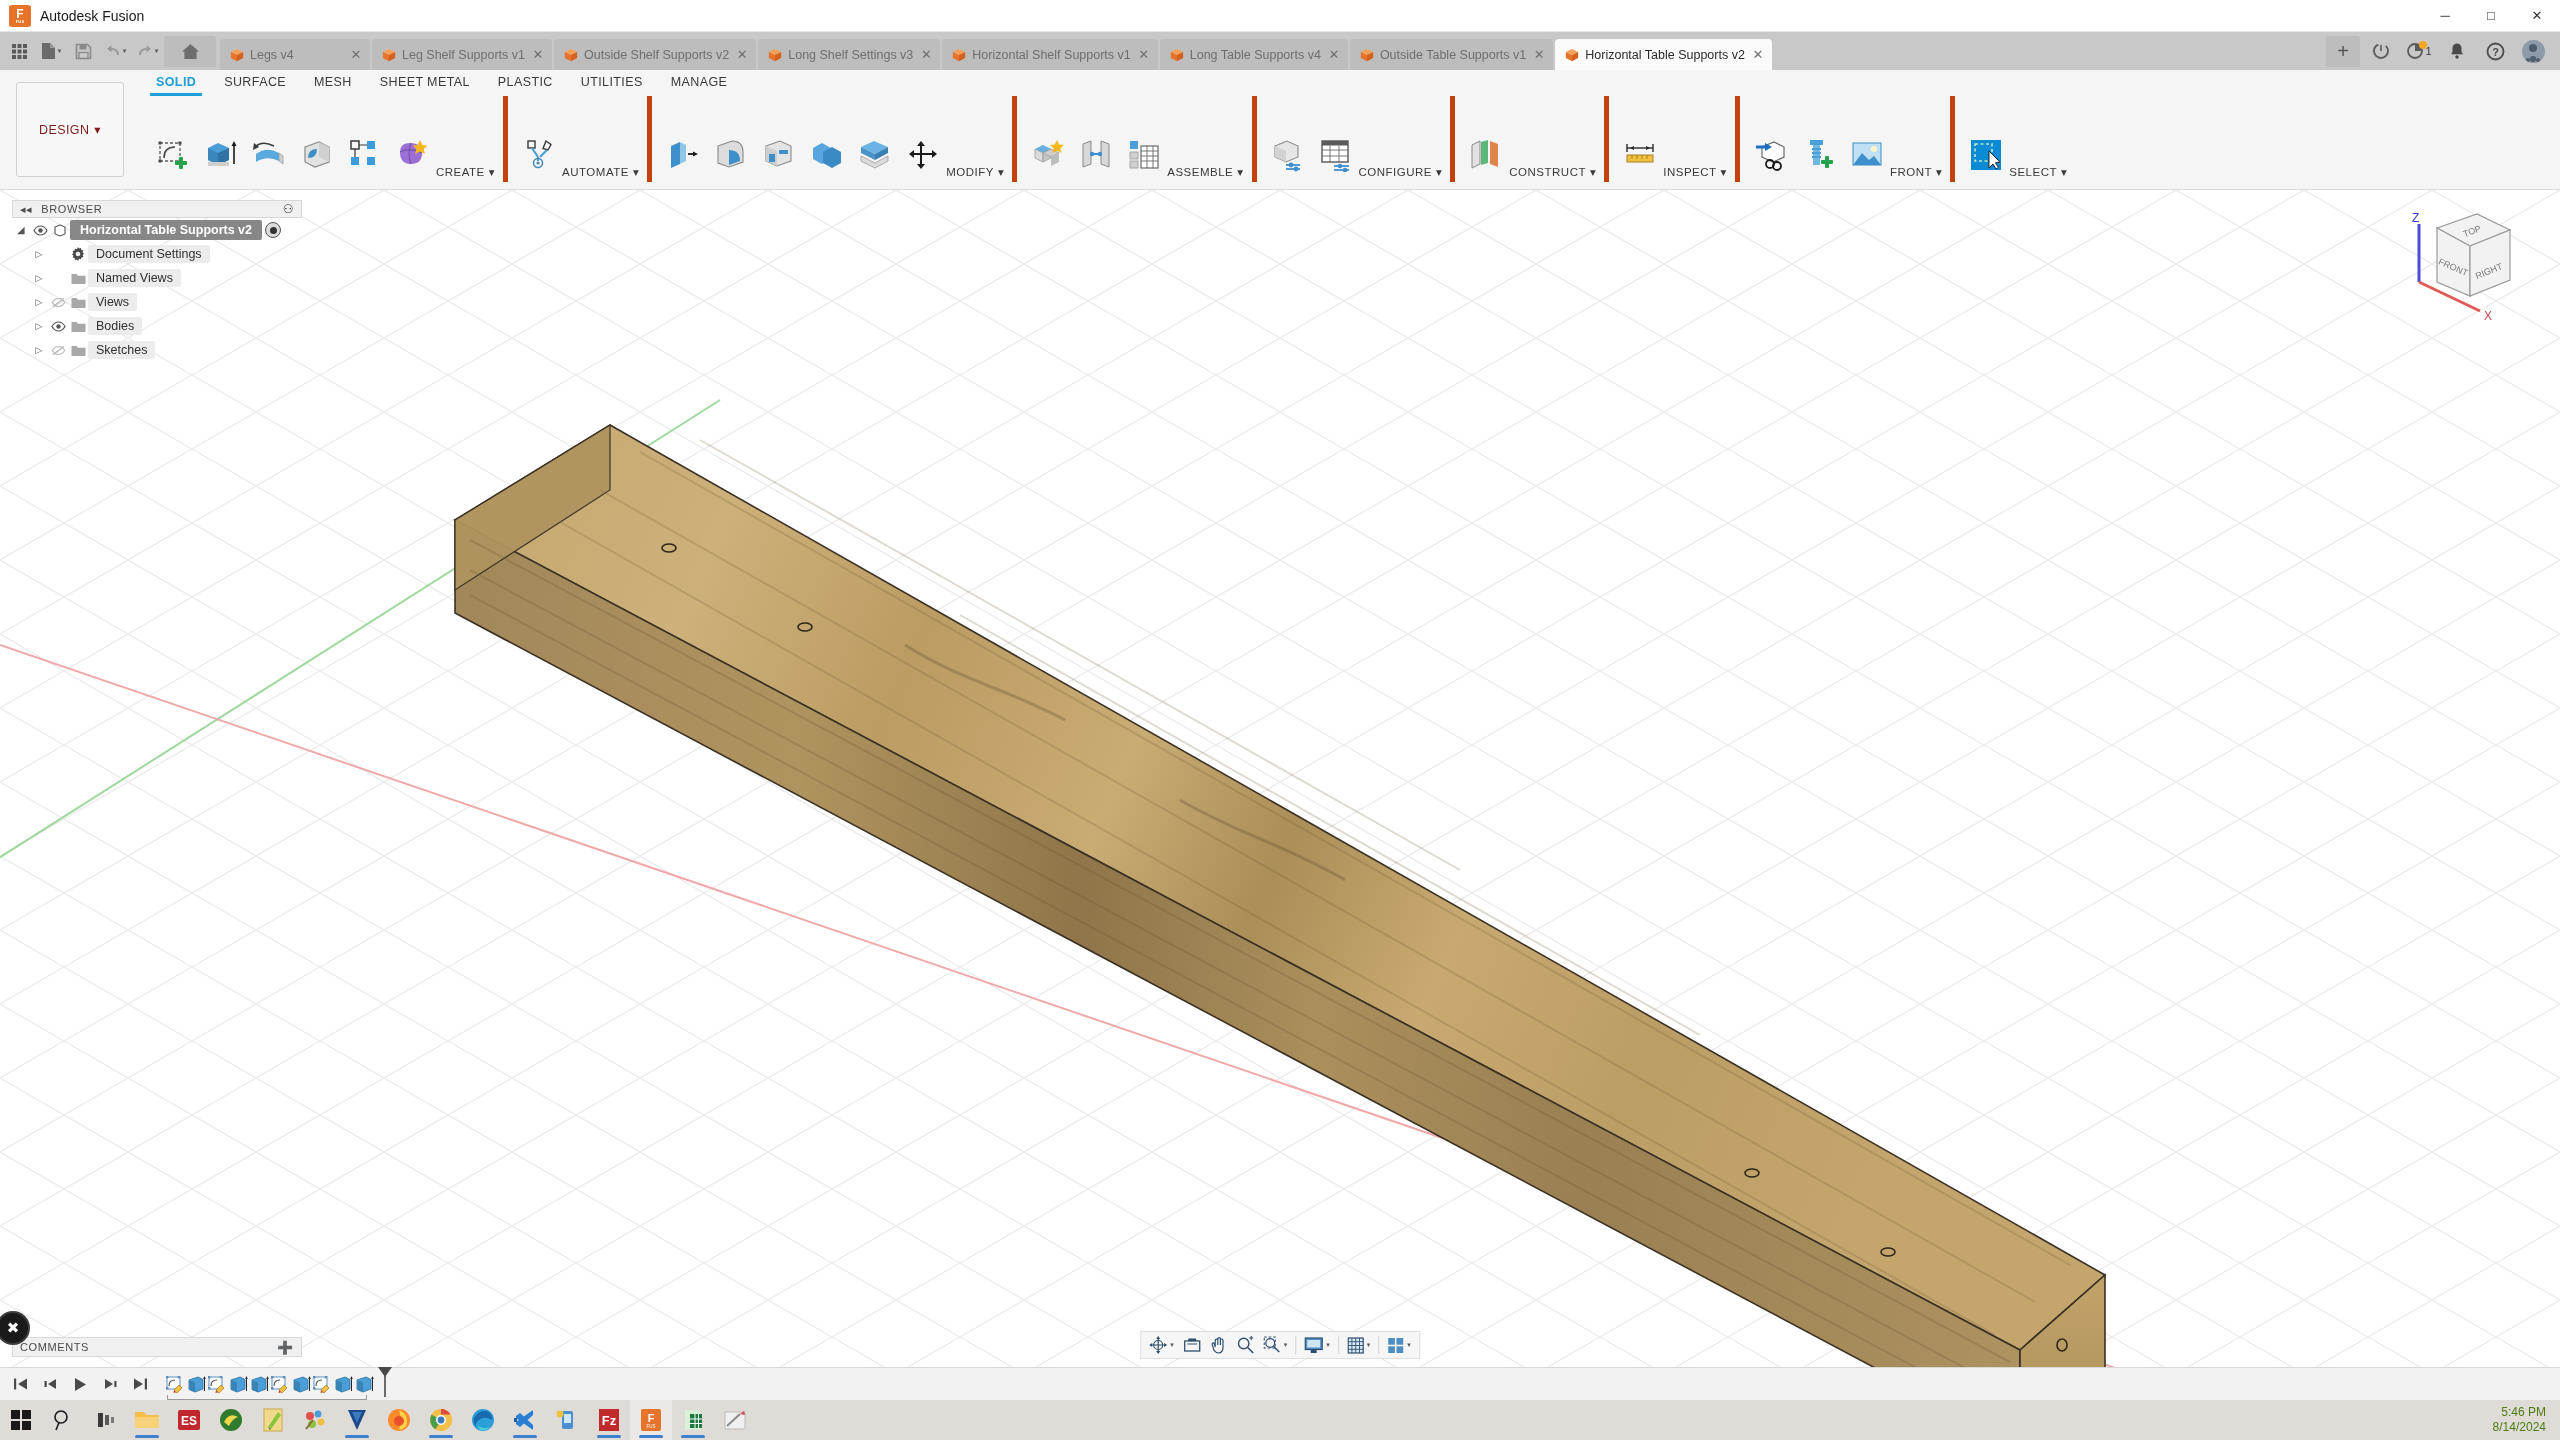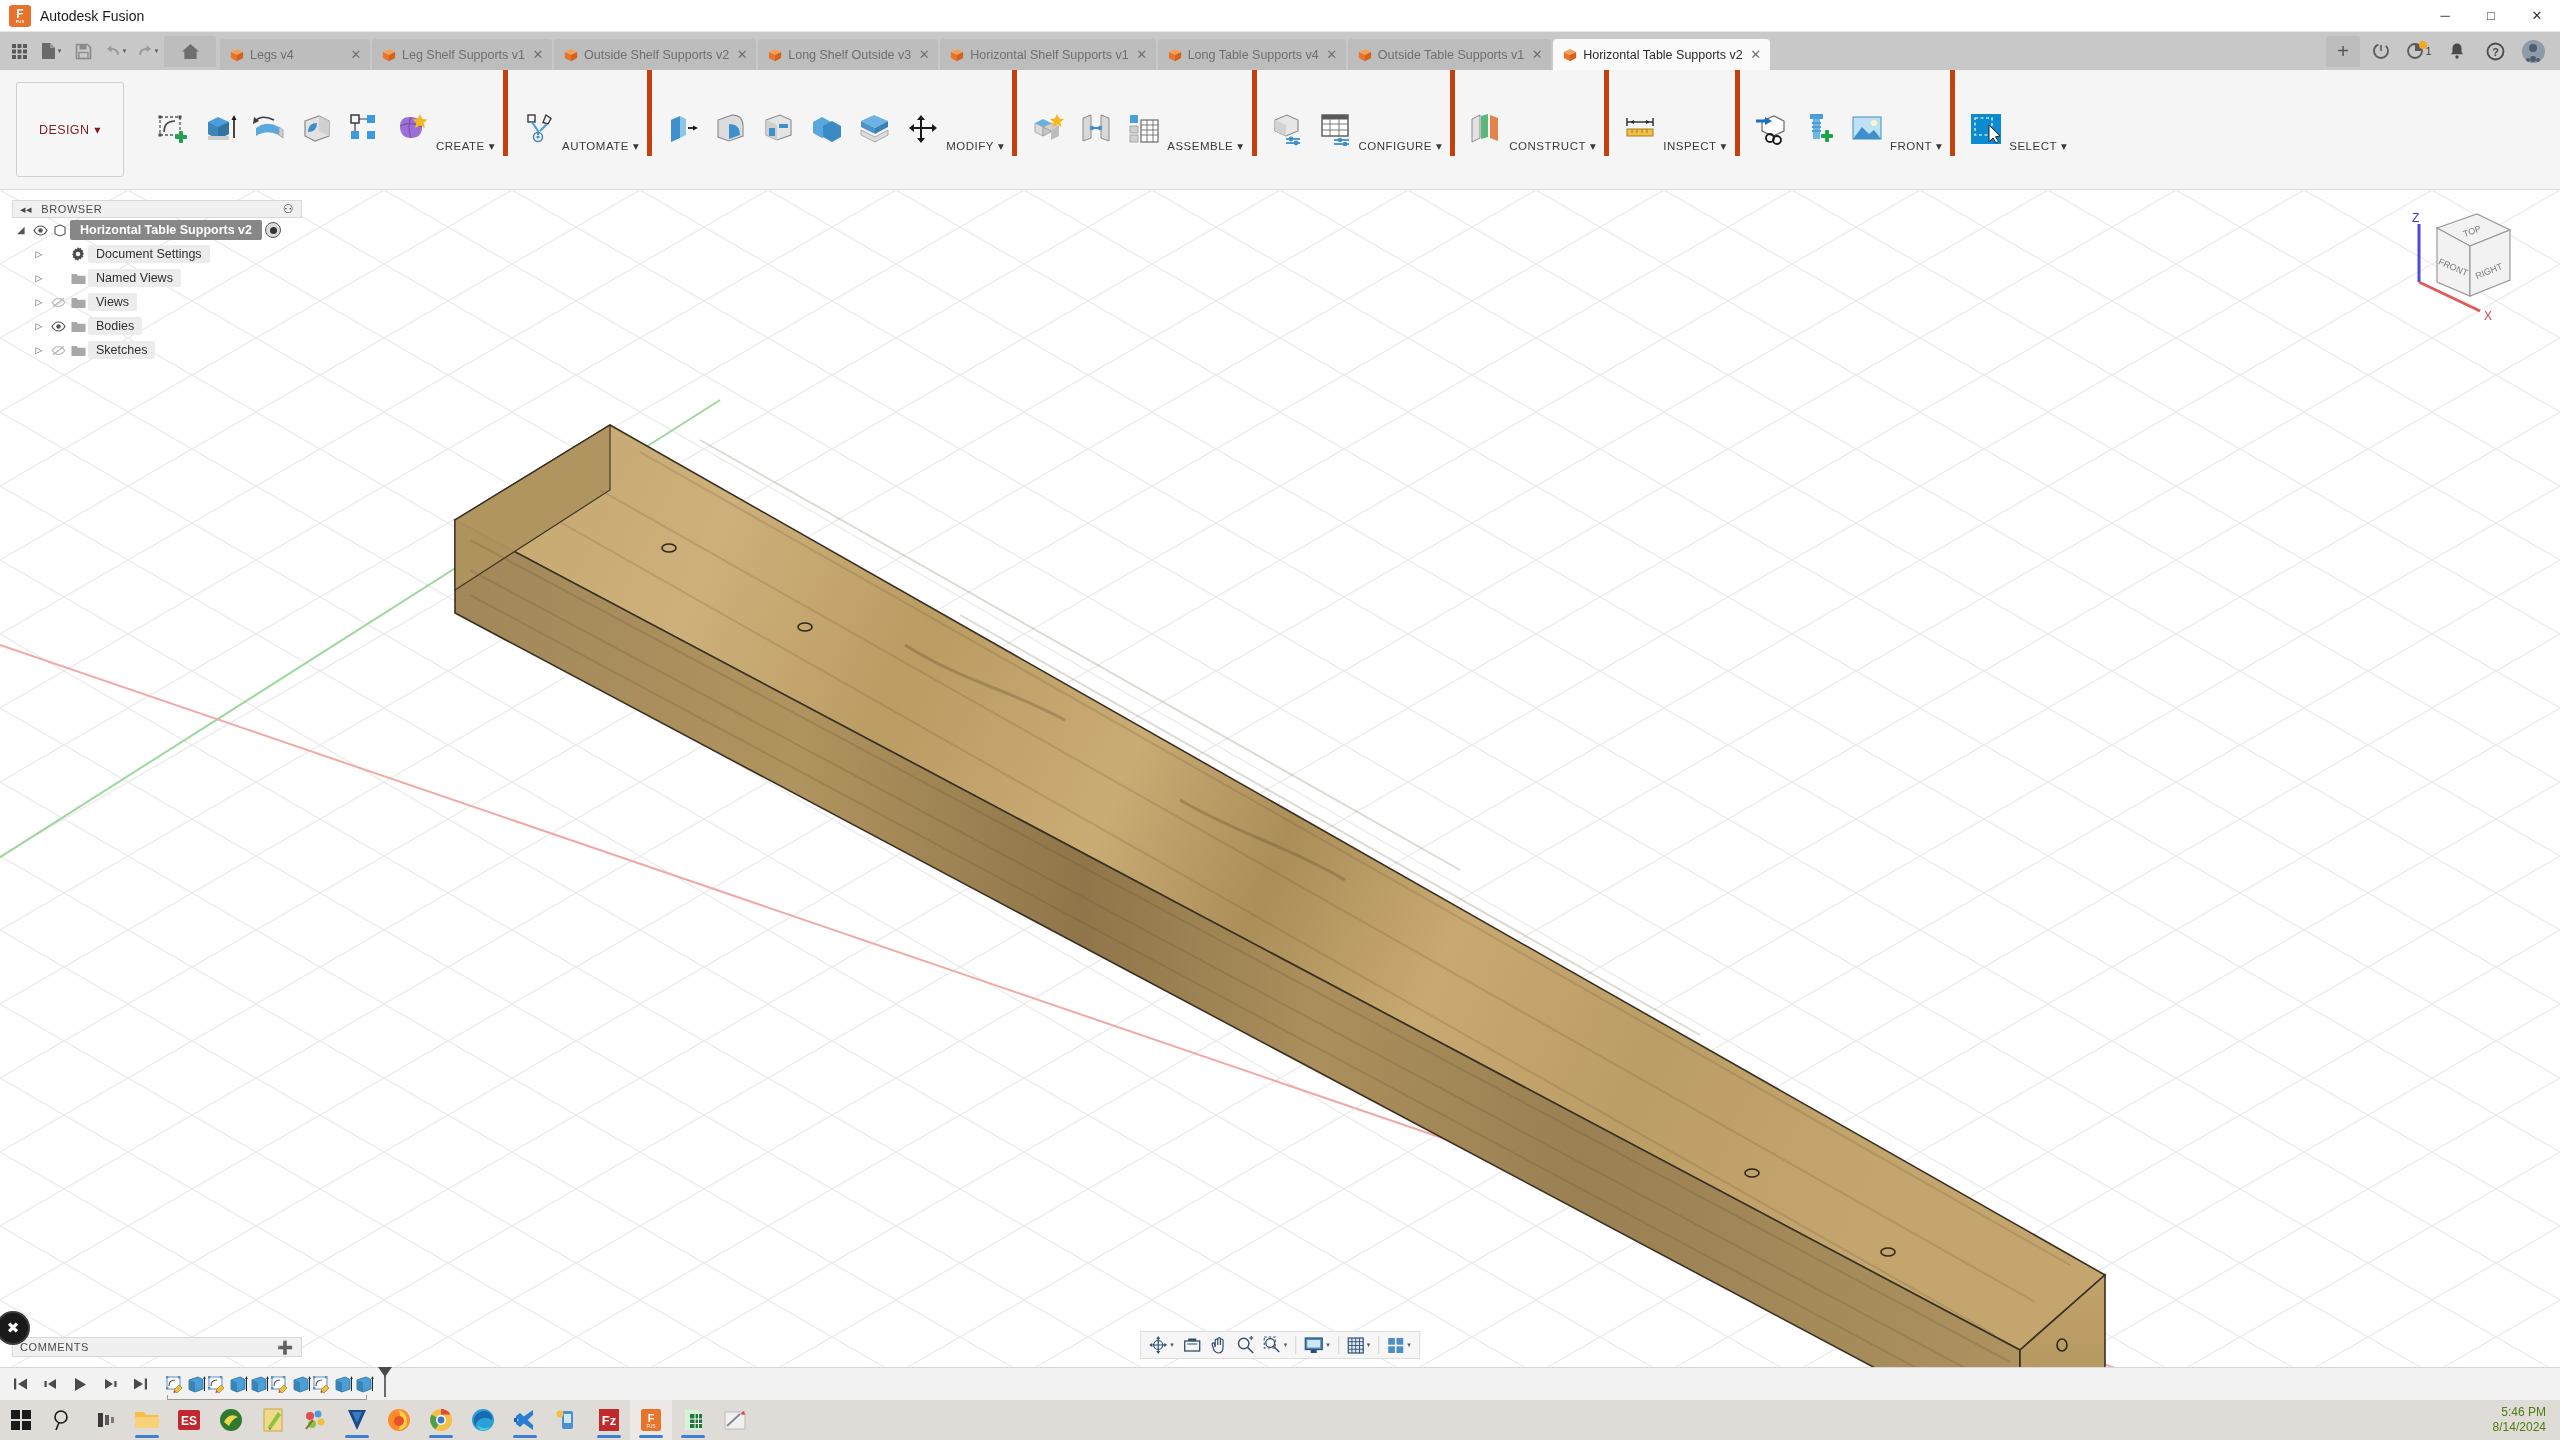--- a/index.html
+++ b/index.html
@@ -310,21 +310,21 @@
         </svg>
         <span class="tab-label">Outside Shelf Supports v2</span>
         <span class="tab-close">✕</span>
       </div>
       <div class="tab">
         <svg class="tab-cube" viewBox="0 0 16 16">
           <polygon points="8,1 15,4.5 8,8 1,4.5" fill="#f5a05a"></polygon>
           <polygon points="1,4.5 8,8 8,15 1,11.5" fill="#e8732b"></polygon>
           <polygon points="15,4.5 8,8 8,15 15,11.5" fill="#d4621f"></polygon>
         </svg>
-        <span class="tab-label">Long Shelf Outside v3</span>
+        <span class="tab-label">Long Shelf Settings v3</span>
         <span class="tab-close">✕</span>
       </div>
       <div class="tab">
         <svg class="tab-cube" viewBox="0 0 16 16">
           <polygon points="8,1 15,4.5 8,8 1,4.5" fill="#f5a05a"></polygon>
           <polygon points="1,4.5 8,8 8,15 1,11.5" fill="#e8732b"></polygon>
           <polygon points="15,4.5 8,8 8,15 15,11.5" fill="#d4621f"></polygon>
         </svg>
         <span class="tab-label">Horizontal Shelf Supports v1</span>
         <span class="tab-close">✕</span>
@@ -390,20 +390,29 @@
       </div>
   </div>
 </div>
 
 <div id="ribbon">
   <div id="design-dd">
     <span>DESIGN</span>
     <span>▾</span>
   </div>
   <div id="ribbon-main">
+    <div id="ribbon-tabs">
+        <div class="rtab active">SOLID</div>
+        <div class="rtab">SURFACE</div>
+        <div class="rtab">MESH</div>
+        <div class="rtab">SHEET METAL</div>
+        <div class="rtab">PLASTIC</div>
+        <div class="rtab">UTILITIES</div>
+        <div class="rtab">MANAGE</div>
+      </div>
     <div id="ribbon-groups">
         <div class="rgroup">
           <div class="rgroup-icons">
             <div class="ricon">
               <svg width="34" height="34" viewBox="0 0 34 34">
                 <rect x="4" y="5" width="20" height="18" fill="none" stroke="#5a5a5a" stroke-width="1.3" stroke-dasharray="3 2"></rect>
                 <path d="M8 20 Q8 9 19 9" fill="none" stroke="#4a4a4a" stroke-width="1.6"></path>
                 <g fill="#4a4a4a">
                   <rect x="2.5" y="3.5" width="3" height="3"></rect>
                   <rect x="22.5" y="3.5" width="3" height="3"></rect>

